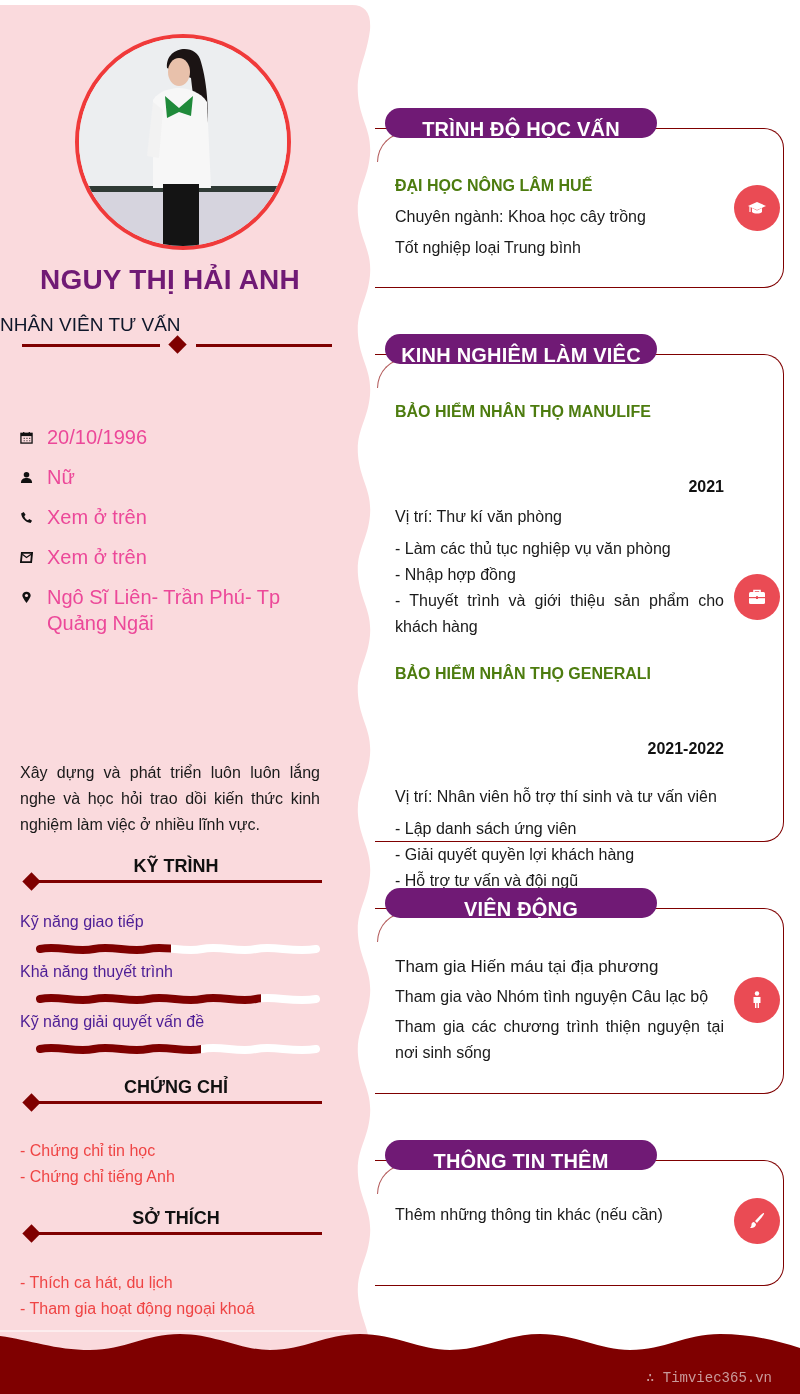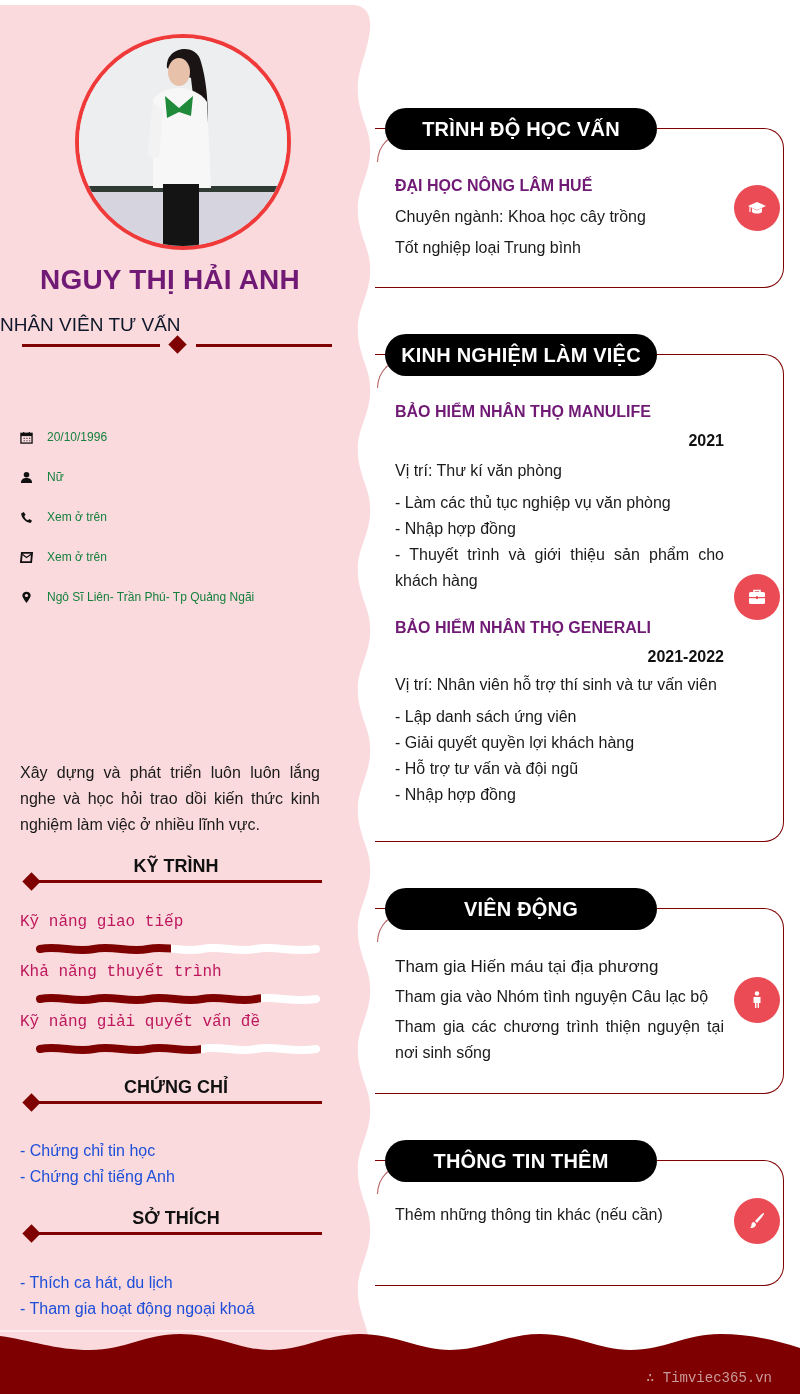--- a/index.html
+++ b/index.html
@@ -16,47 +16,47 @@
 
   .name { position: absolute; left: 0; width: 340px; top: 264px; text-align: center; font-size: 28px; font-weight: bold; letter-spacing: 0.2px; color: #701a75; }
   .title { position: absolute; left: 0; width: 340px; top: 314px; text-align: left; font-size: 19px; color: #0f172a; }
   .name-divider { position: absolute; left: 22px; top: 336px; width: 310px; height: 18px; }
   .name-divider .line { position: absolute; top: 8px; height: 3px; background: #7f0000; }
   .name-divider .l1 { left: 0; width: 138px; }
   .name-divider .l2 { left: 174px; width: 136px; }
   .name-divider .dia { position: absolute; left: 149px; top: 2px; width: 13px; height: 13px; background: #7f0000; transform: rotate(45deg); }
 
   .contact { position: absolute; left: 20px; top: 424px; width: 300px; }
-  .contact-row { display: flex; align-items: flex-start; font-size: 12px; line-height: 26px; margin-bottom: 14px; color: #15803d; }
+  .contact-row { display: flex; align-items: flex-start; font-size: 20px; line-height: 26px; margin-bottom: 14px; color: #ec4899; }
   .contact-row .ic { width: 27px; flex: 0 0 27px; display: flex; align-items: center; height: 26px; }
   .contact-row .ic svg { width: 13px; height: 13px; }
 
   .sec-head { position: absolute; left: 22px; width: 300px; height: 28px; }
   .sec-head .label { position: absolute; left: 0; right: 0; top: 0; text-align: center; font-size: 18px; font-weight: bold; color: #111; padding-left: 8px; }
   .sec-head .rule { position: absolute; left: 8px; right: 0; top: 24px; height: 3px; background: #7f0000; }
   .sec-head .dia { position: absolute; left: 3px; top: 19px; width: 13px; height: 13px; background: #7f0000; transform: rotate(45deg); }
 
   .para { position: absolute; left: 20px; width: 300px; font-size: 16px; line-height: 26px; text-align: justify; color: #1a1a1a; }
-  .list { position: absolute; left: 20px; width: 300px; font-size: 16px; line-height: 26px; color: #1d4ed8; }
-
-  .skill-label { position: absolute; left: 20px; font-size: 16px; color: #be185d; font-family: Liberation Mono, monospace; }
+  .list { position: absolute; left: 20px; width: 300px; font-size: 16px; line-height: 26px; color: #ef4444; }
+
+  .skill-label { position: absolute; left: 20px; font-size: 16px; color: #4c1d95; }
   .skill-bar { position: absolute; left: 36px; width: 284px; height: 12px; }
   .skill-bar svg { display: block; }
 
   
   .section { position: absolute; left: 375px; width: 409px; }
   .section .frame { position: absolute; left: 0; right: 0; top: 20px; bottom: 0;
     border-top: 1.5px solid #7f0000; border-right: 1.5px solid #7f0000; border-bottom: 1.5px solid #7f0000;
     border-top-left-radius: 0; border-top-right-radius: 20px; border-bottom-right-radius: 20px; }
   .section .arc { position: absolute; left: 2px; top: 24px; width: 30px; height: 30px; border-top: 1px solid #b35b5b; border-left: 1px solid #b35b5b; border-top-left-radius: 30px; }
-  .section .pill { position: absolute; left: 10px; top: 0; width: 272px; height: 42px; background: #000000; border-radius: 21px;
+  .section .pill { position: absolute; left: 10px; top: 0; width: 272px; height: 30px; background: #701a75; border-radius: 21px;
     color: #ffffff; font-size: 20px; font-weight: bold; text-align: center; line-height: 42px; letter-spacing: 0.2px; }
   .section .body { position: absolute; left: 20px; right: 60px; top: 64px; font-size: 16px; color: #1a1a1a; }
-  .section .body .org { font-weight: bold; font-size: 16px; line-height: 28px; color: #701a75; }
-  .section .body .year { font-weight: bold; text-align: right; line-height: 30px; color: #111; }
+  .section .body .org { font-weight: bold; font-size: 16px; line-height: 28px; color: #4d7c0f; }
+  .section .body .year { font-weight: bold; text-align: right; line-height: 30px; color: #111; margin-top: 46px; }
   .section .body .ln { line-height: 26px; text-align: justify; }
   .section .body .gap { height: 6px; }
   .section .badge { position: absolute; right: 4px; width: 46px; height: 46px; border-radius: 50%; background: #ea4b54;
     display: flex; align-items: center; justify-content: center; }
   .section .badge svg { width: 20px; height: 20px; }
 
   
   .footer { position: absolute; left: 0; top: 1326px; width: 800px; height: 68px; }
   .watermark { position: absolute; right: 28px; bottom: 8px; font-family: "Liberation Mono", "DejaVu Sans Mono", monospace; font-size: 14px; color: #c99a9a; }
 </style>
@@ -244,21 +244,21 @@
       <div class="ln" style="margin-top:2px;">Vị trí: Thư kí văn phòng</div>
       <div class="gap"></div>
       <div class="ln">- Làm các thủ tục nghiệp vụ văn phòng</div>
       <div class="ln">- Nhập hợp đồng</div>
       <div class="ln">- Thuyết trình và giới thiệu sản phẩm cho khách hàng</div>
     </div>
     <div style="height:20px;"></div>
     <div>
       <div class="org">BẢO HIỂM NHÂN THỌ GENERALI</div>
       <div class="year">2021-2022</div>
-      <div class="ln" style="margin-top:0;">Vị trí: Nhân viên hỗ trợ thí sinh và tư vấn viên</div>
+      <div class="ln" style="margin-top:20px;">Vị trí: Nhân viên hỗ trợ thí sinh và tư vấn viên</div>
       <div class="gap"></div>
       <div class="ln">- Lập danh sách ứng viên</div>
       <div class="ln">- Giải quyết quyền lợi khách hàng</div>
       <div class="ln">- Hỗ trợ tư vấn và đội ngũ</div>
       <div class="ln">- Nhập hợp đồng</div>
     </div>
   </div>
   <div class="badge" style="top:240px;">
     <svg viewBox="0 0 20 20">
         <path d="M7,5 L7,3.5 L13,3.5 L13,5" fill="none" stroke="#fff" stroke-width="1.6"></path>

